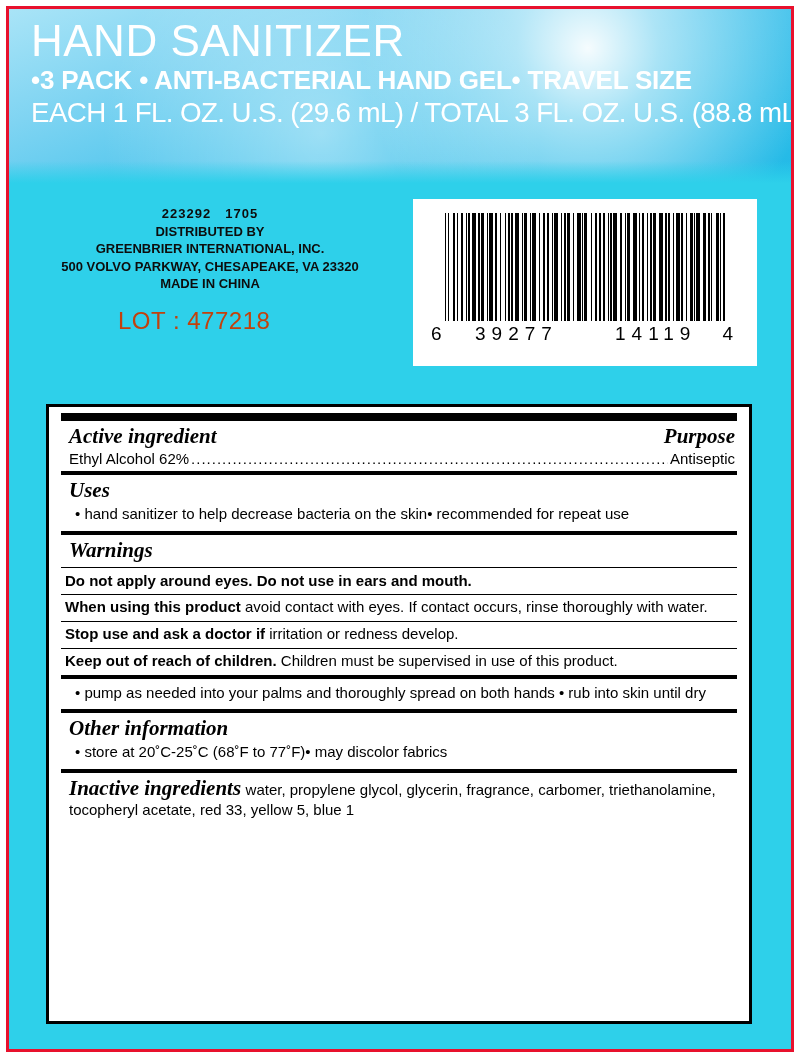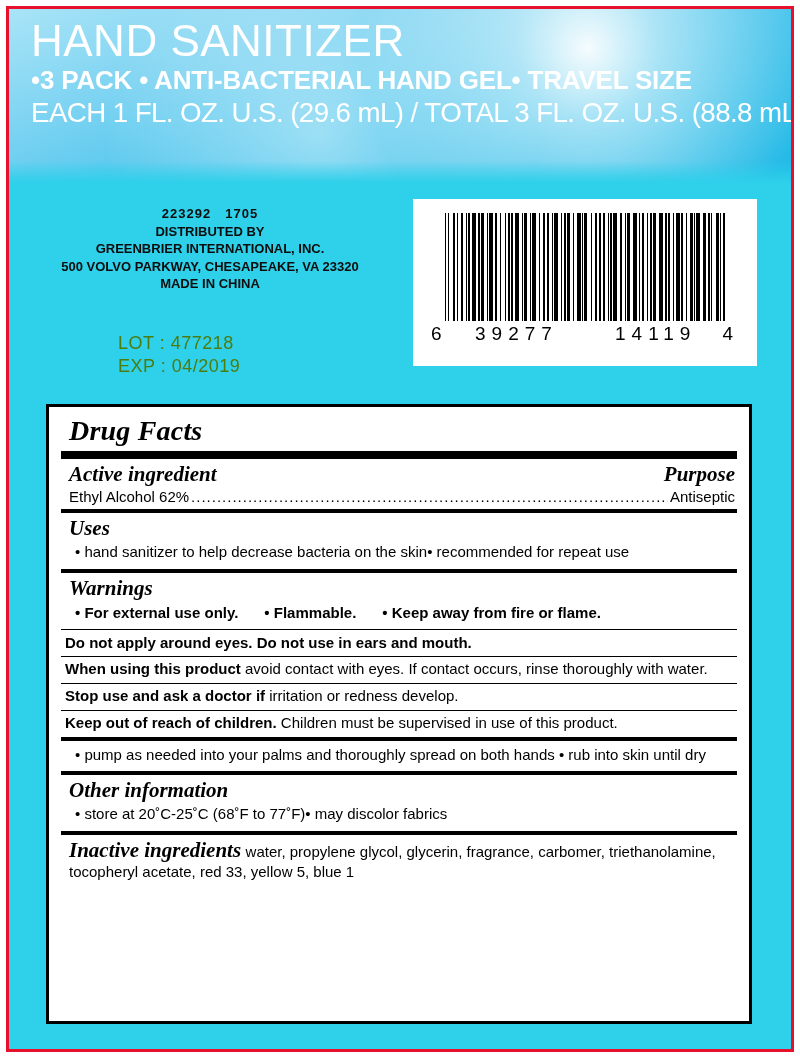--- a/index.html
+++ b/index.html
@@ -82,23 +82,23 @@
     font-weight: bold;
     font-size: 13px;
     line-height: 1.35;
     font-family: "Liberation Sans", sans-serif;
   }
   .dist-codes { letter-spacing: 1px; }
   .dist-codes .gap { display: inline-block; width: 14px; }
   .dist-line { white-space: nowrap; }
   .lot-block {
     position: absolute;
-    left: 118px; top: 332px;
-    color: #4d7c0f;
-    font-size: 18px;
+    left: 118px; top: 306px;
+    color: #c2410c;
+    font-size: 24px;
     font-weight: 400;
     line-height: 1.28;
     font-family: "Liberation Sans", sans-serif;
     letter-spacing: 0.5px;
   }
   
   .barcode-box {
     position: absolute;
     left: 413px; top: 199px;
     width: 344px; height: 167px;
@@ -215,21 +215,20 @@
       <span>223292</span><span class="gap"></span><span>1705</span>
     </div>
     <div class="dist-line">DISTRIBUTED BY</div>
     <div class="dist-line">GREENBRIER INTERNATIONAL, INC.</div>
     <div class="dist-line">500 VOLVO PARKWAY, CHESAPEAKE, VA 23320</div>
     <div class="dist-line">MADE IN CHINA</div>
   </div>
 
   <div class="lot-block">
     <div>LOT : 477218</div>
-    <div>EXP : 04/2019</div>
   </div>
 
   <div class="barcode-box">
     <div class="bars" id="bars">
         <span style="width: 1.45px; background: rgb(0, 0, 0);"></span>
         <span style="width: 1.45px; background: rgb(255, 255, 255);"></span>
         <span style="width: 1.45px; background: rgb(0, 0, 0);"></span>
         <span style="width: 4.35px; background: rgb(255, 255, 255);"></span>
         <span style="width: 2.9px; background: rgb(0, 0, 0);"></span>
         <span style="width: 1.45px; background: rgb(255, 255, 255);"></span>
@@ -361,21 +360,20 @@
       </div>
     <div class="barcode-digits">
       <span class="d bd-left">6</span>
       <span class="d bd-g1">39277</span>
       <span class="d bd-g2">14119</span>
       <span class="d bd-right">4</span>
     </div>
   </div>
 
   <div class="drug-facts">
-    <div class="df-title">Drug Facts</div>
     <div class="rule-thick"></div>
 
     <div class="sec">
       <div class="row-between">
         <span class="sec-head">Active ingredient</span>
         <span class="sec-head">Purpose</span>
       </div>
       <div class="active-line">
         <span>Ethyl Alcohol 62%</span>
         <span class="dots">.................................................................................................................</span>
@@ -388,25 +386,20 @@
       <div class="sec-head">Uses</div>
       <div class="body-txt uses-line inline-bullets">
         <span>• hand sanitizer to help decrease bacteria on the skin</span>
         <span>• recommended for repeat use</span>
       </div>
     </div>
     <div class="rule-med"></div>
 
     <div class="sec">
       <div class="sec-head">Warnings</div>
-      <div class="warn-line1">
-        <span>• For external use only.</span>
-        <span>• Flammable.</span>
-        <span>• Keep away from fire or flame.</span>
-      </div>
     </div>
     <div class="rule-thin"></div>
     <div class="mini body-txt-b">Do not apply around eyes. Do not use in ears and mouth.</div>
     <div class="rule-thin"></div>
     <div class="mini body-txt">
       <span class="sp-b">When using this product</span><span> avoid contact with eyes. If contact occurs, rinse thoroughly with water.</span>
     </div>
     <div class="rule-thin"></div>
     <div class="mini body-txt">
       <span class="sp-b">Stop use and ask a doctor if</span><span> irritation or redness develop.</span>

